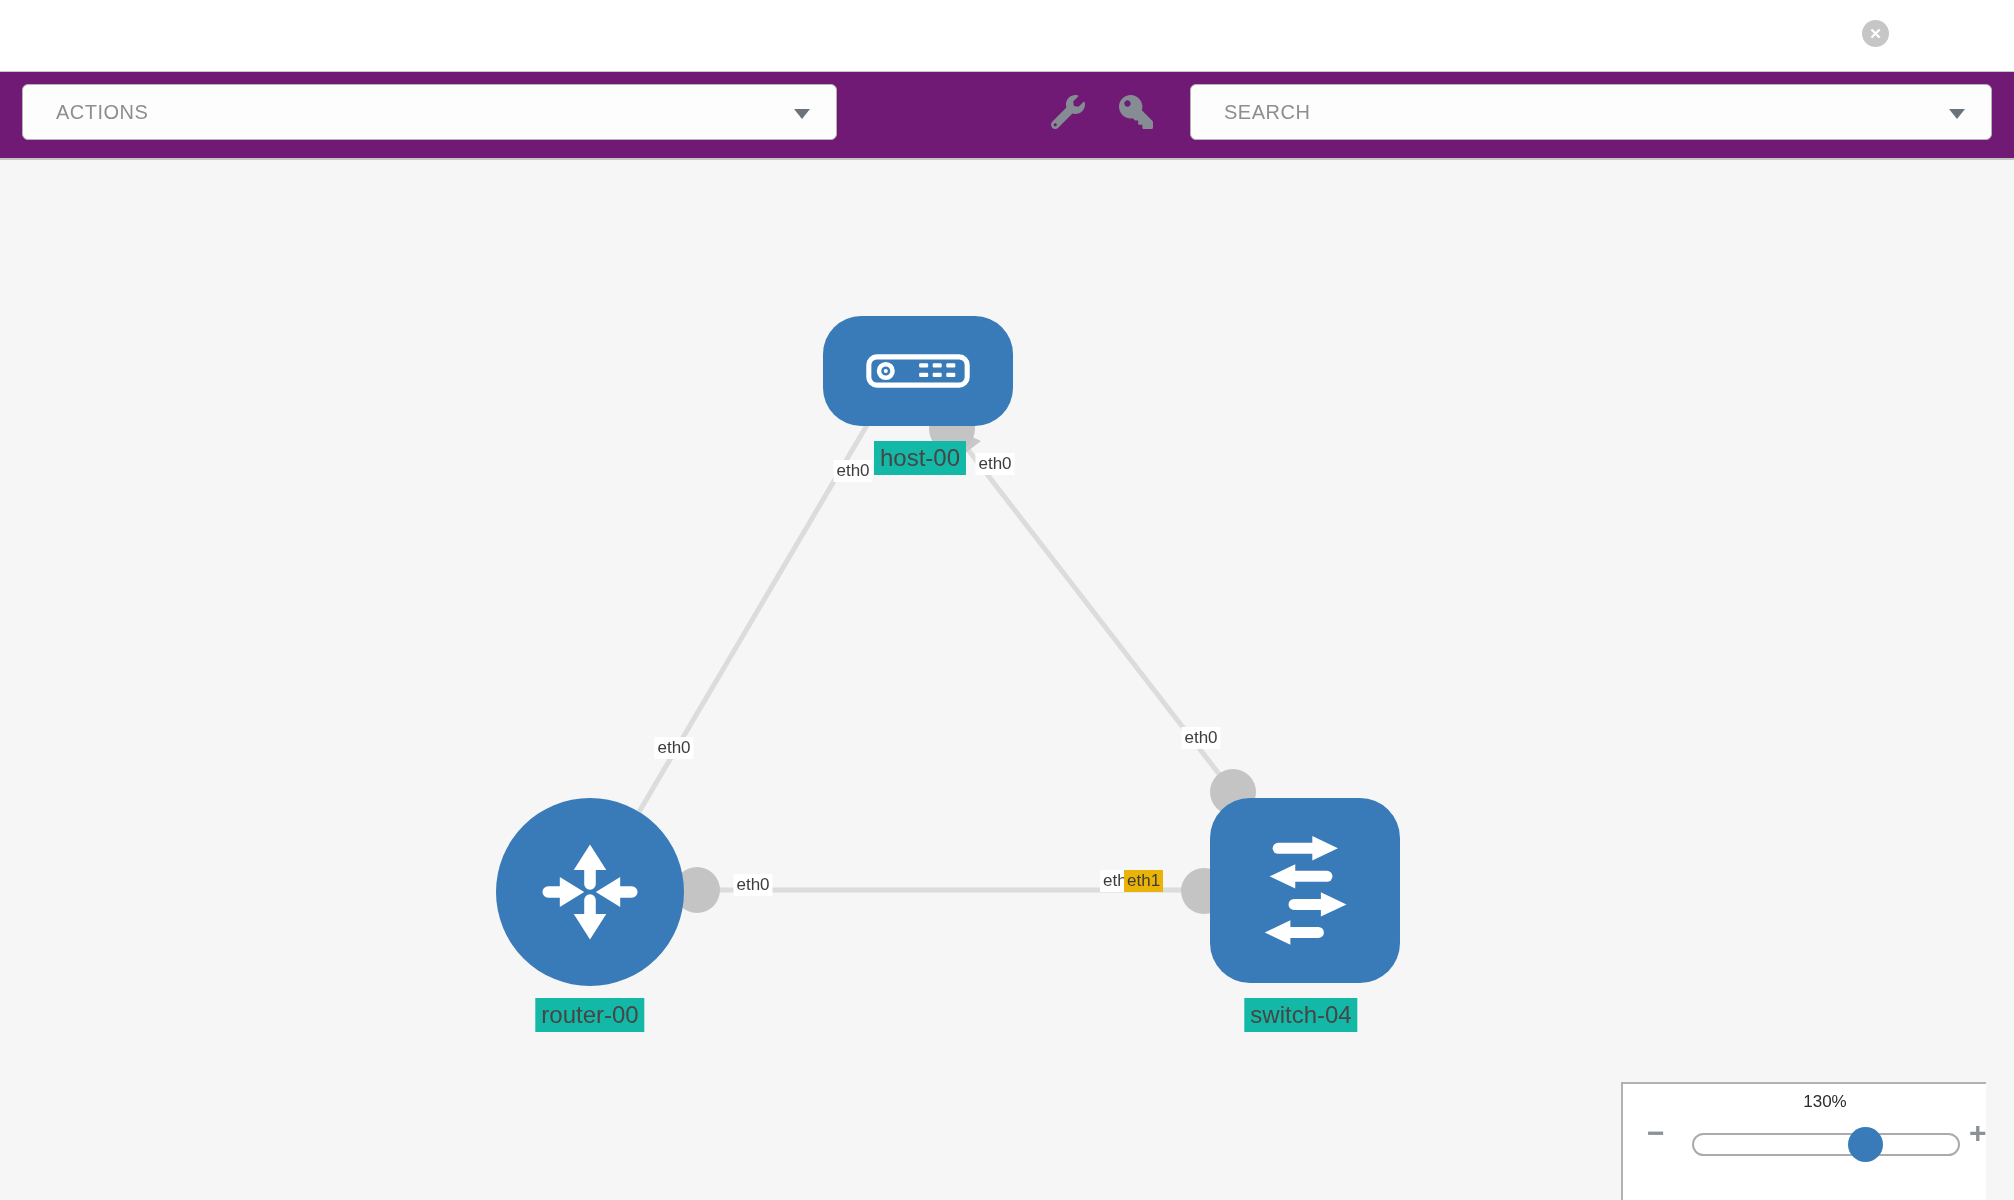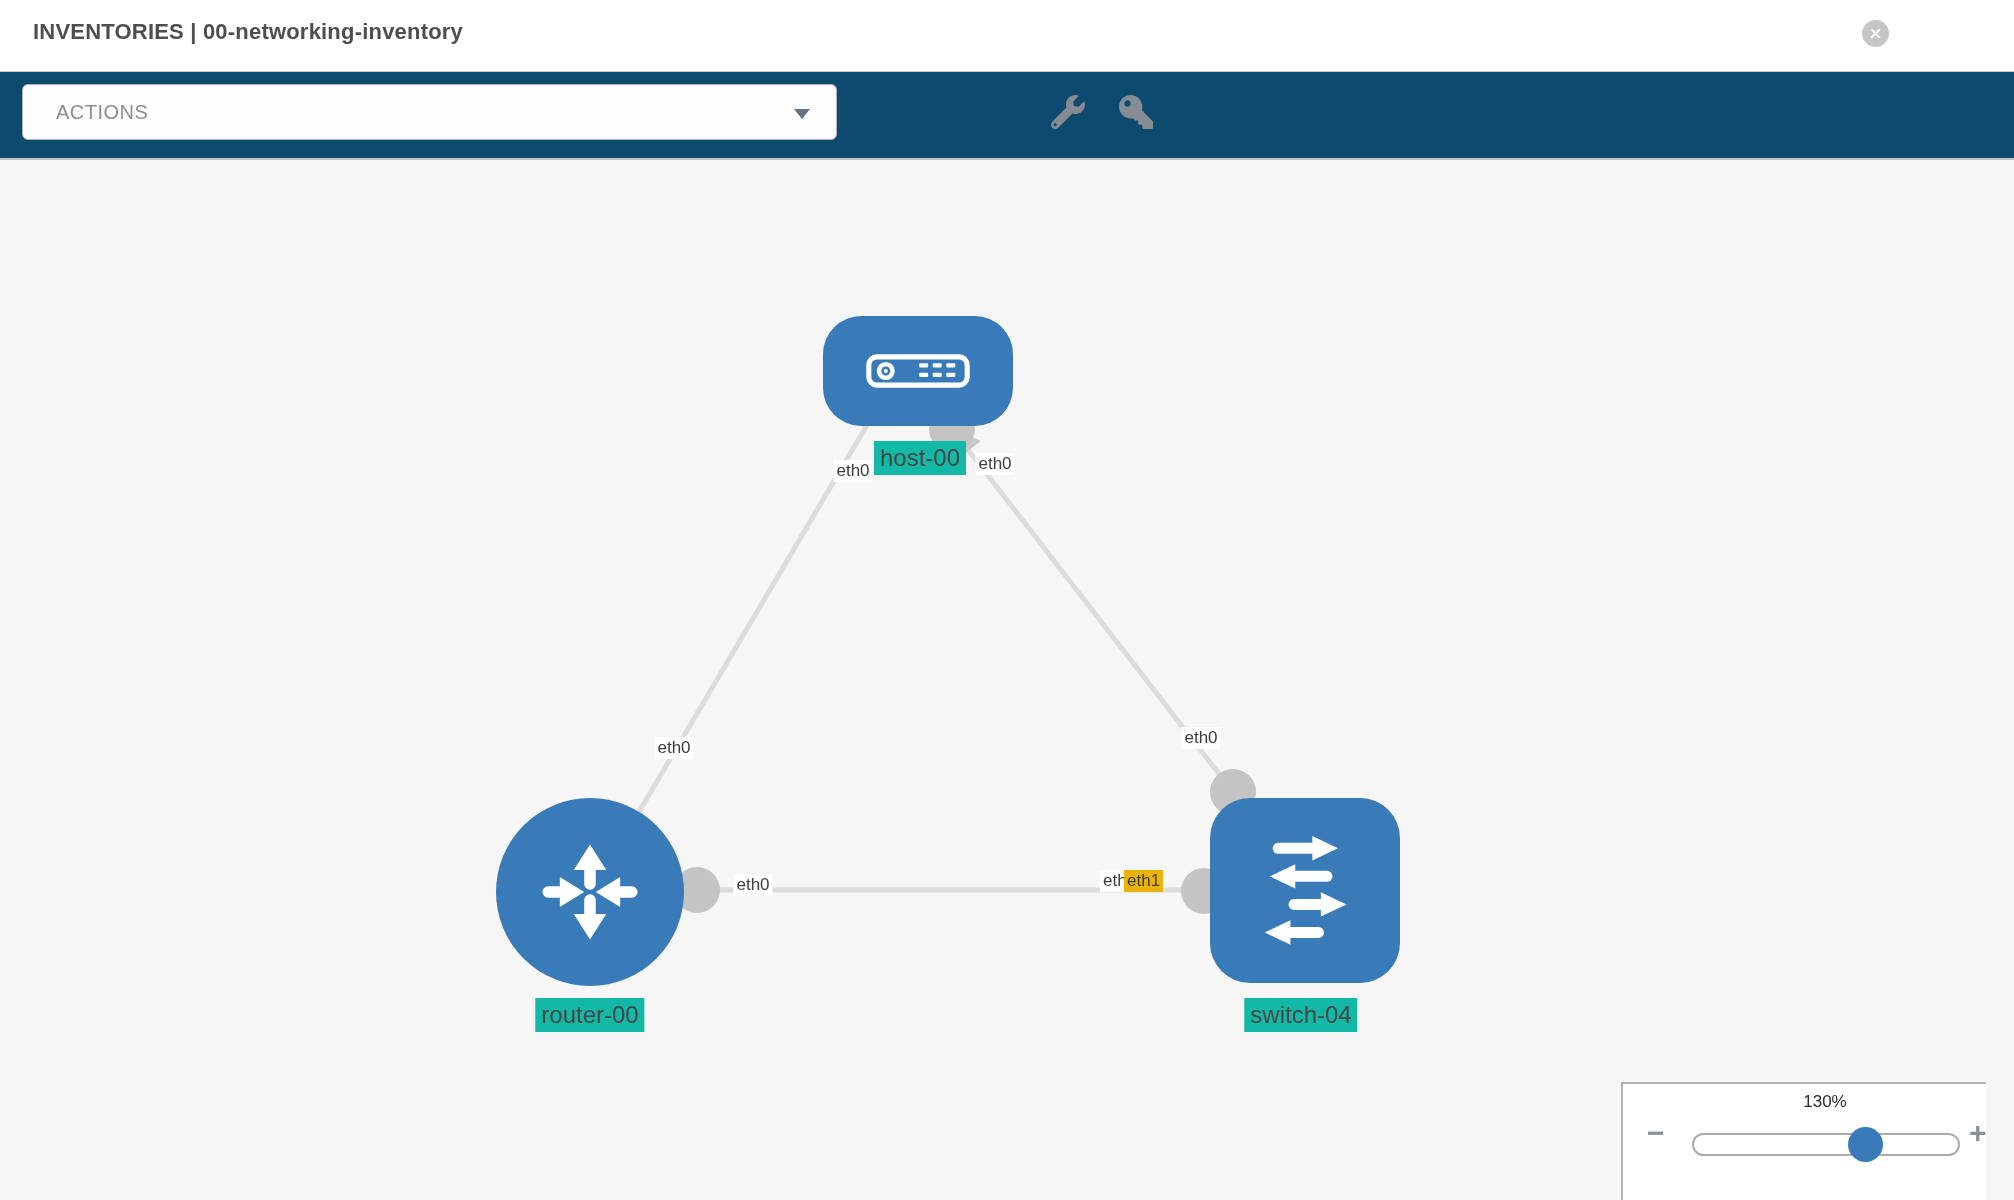--- a/index.html
+++ b/index.html
@@ -21,21 +21,21 @@
   .close-btn{
     position:absolute;left:1862px;top:20px;width:27px;height:27px;
     border-radius:50%;background:#c6c6c6;color:#ffffff;
     font-size:15px;font-weight:700;line-height:27px;text-align:center;
     cursor:pointer;user-select:none;
   }
 
   
   .toolbar{
     position:absolute;left:0;top:72px;width:2014px;height:86px;
-    background:#0c4a6e;border-bottom:2px solid #c4c4c4;z-index:10;
+    background:#701a75;border-bottom:2px solid #c4c4c4;z-index:10;
   }
   .select-like{
     position:absolute;top:12px;height:56px;background:#fdfdfd;
     border:1px solid #b3b3b3;border-radius:6px;box-sizing:border-box;
     font-size:20px;color:#8e8e8e;letter-spacing:.5px;
     display:flex;align-items:center;cursor:pointer;
   }
   .select-like .lbl{padding-left:33px;}
   .caret{
     position:absolute;right:26px;top:24px;width:0;height:0;
@@ -107,21 +107,20 @@
   }
   .zoom-thumb{
     position:absolute;left:225px;top:43px;width:35px;height:35px;
     border-radius:50%;background:#397bb8;cursor:grab;z-index:7;
   }
 </style>
 </head>
 <body>
 
 <div class="header">
-  <div class="page-title">INVENTORIES | 00-networking-inventory</div>
   <div class="close-btn">
     <span>✕</span>
   </div>
 </div>
 
 <div class="toolbar">
   <div class="select-like actions-select">
     <span class="lbl">ACTIONS</span>
     <span class="caret"></span>
   </div>
@@ -133,20 +132,24 @@
   </button>
 
   <button class="tool-icon key-btn">
     <svg width="34" height="34" viewBox="0 0 512 512">
       <g transform="translate(512,0) scale(-1,1)">
         <path fill="#858c94" d="M512 176.001C512 273.203 433.202 352 336 352c-11.22 0-22.19-1.062-32.827-3.069l-24.012 27.014A23.999 23.999 0 0 1 261.223 384H224v40c0 13.255-10.745 24-24 24h-40v40c0 13.255-10.745 24-24 24H24c-13.255 0-24-10.745-24-24v-78.059c0-6.365 2.529-12.47 7.029-16.971l161.802-161.802C163.108 213.814 160 195.271 160 176 160 78.798 238.797.001 335.999 0 433.488-.001 512 78.511 512 176.001zM336 128c0 26.51 21.49 48 48 48s48-21.49 48-48-21.49-48-48-48-48 21.49-48 48z"></path>
       </g>
     </svg>
   </button>
 
+  <div class="select-like search-select">
+    <span class="lbl">SEARCH</span>
+    <span class="caret"></span>
+  </div>
 </div>
 
 <div class="canvas"></div>
 
 <svg class="edges" width="2014" height="1200" viewBox="0 0 2014 1200">
   <line x1="870" y1="420" x2="639" y2="812" stroke="#dcdcdc" stroke-width="5"></line>
   <line x1="952" y1="429" x2="1233" y2="792" stroke="#dcdcdc" stroke-width="5"></line>
   <line x1="684" y1="890" x2="1204" y2="890" stroke="#dcdcdc" stroke-width="5"></line>
   <polygon points="950,427 955,461 981,441" fill="#c8c8c8"></polygon>
 </svg>

